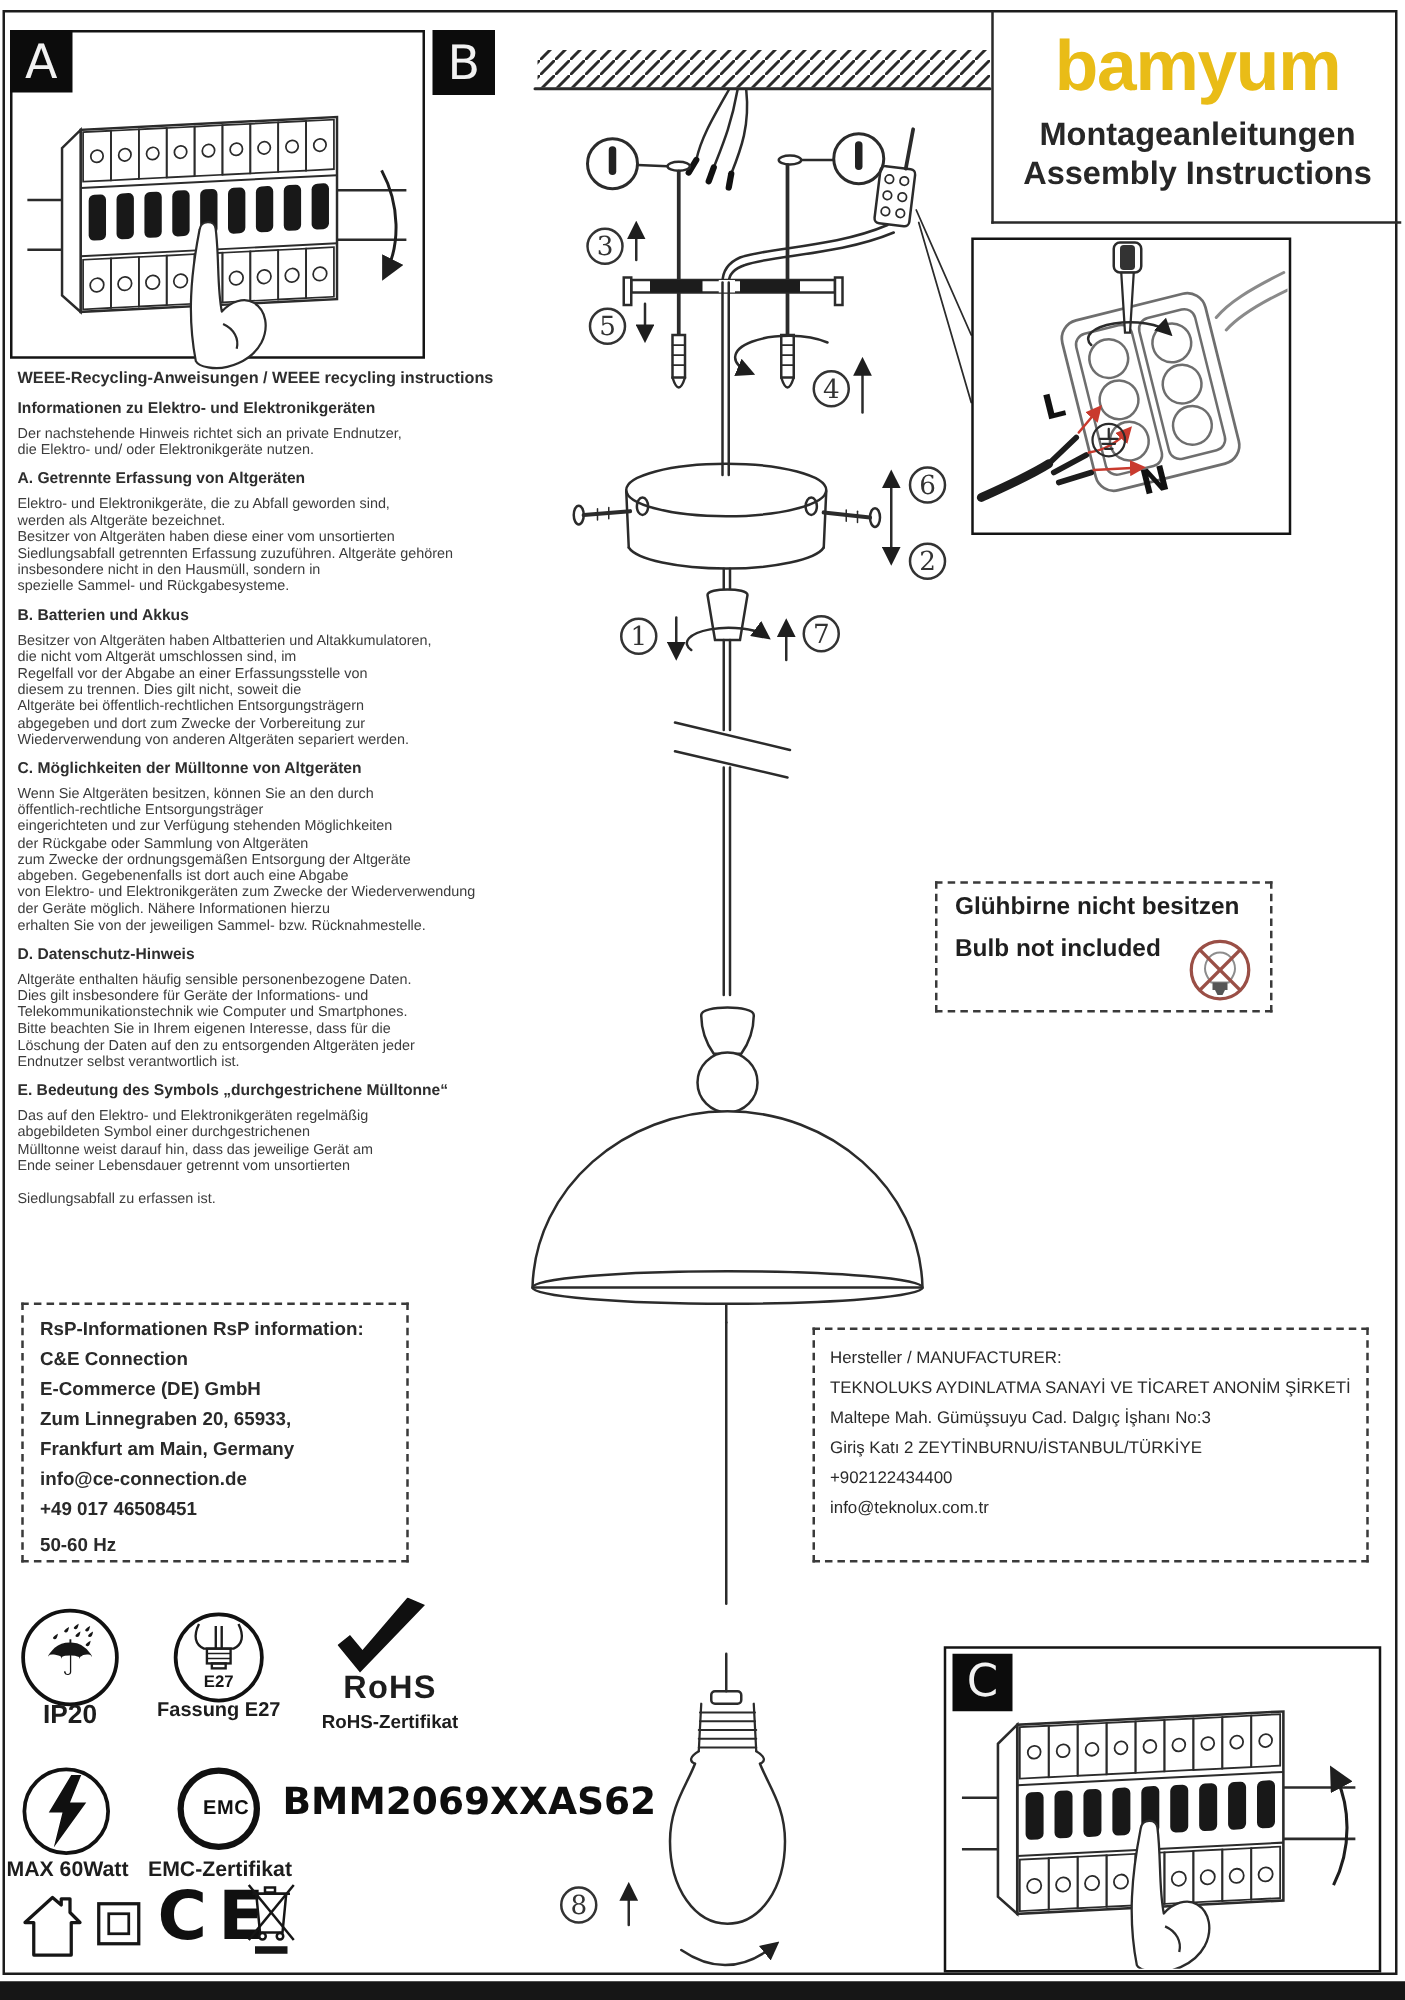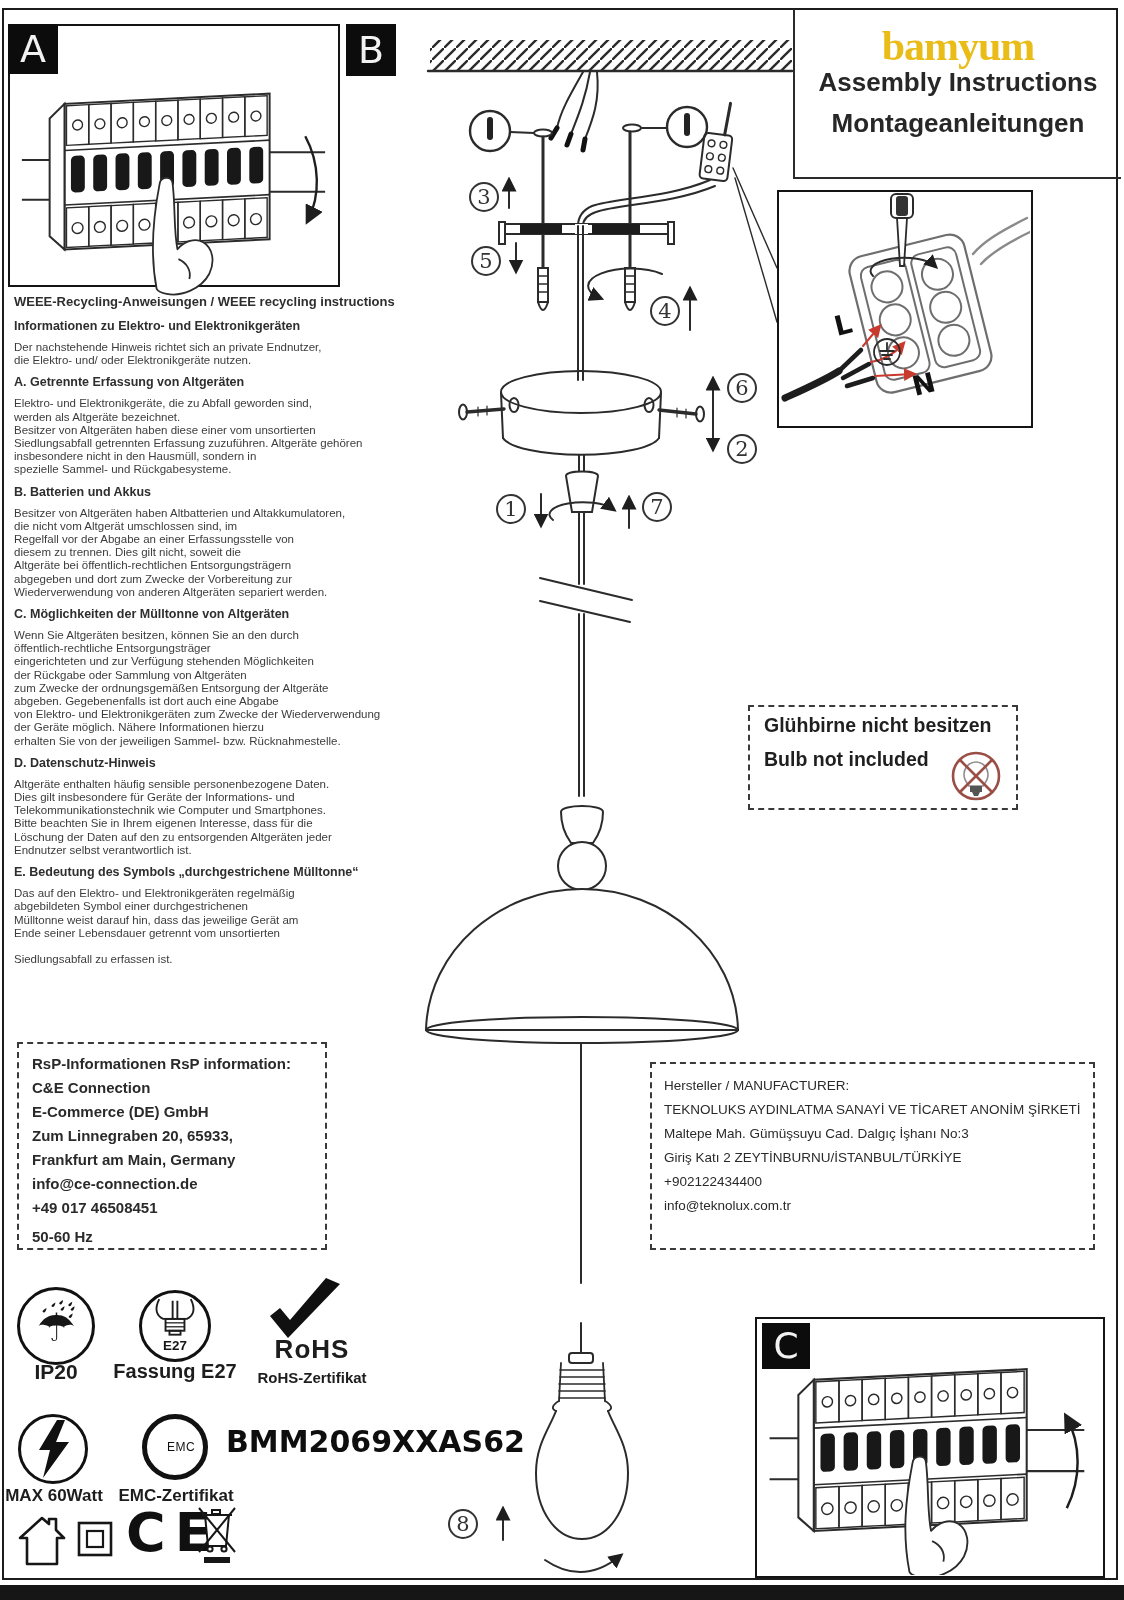--- a/index.html
+++ b/index.html
@@ -12,21 +12,21 @@
   .panelbox{position:absolute;border:2.5px solid #141414;box-sizing:border-box;background:transparent;}
   .corner-label{position:absolute;background:#0c0c0c;color:#f2f2f2;text-align:center;
                 font-family:"DejaVu Sans",sans-serif;font-weight:400;}
   .step{position:absolute;width:30px;height:30px;border:2px solid #333;border-radius:50%;
         font-family:"DejaVu Serif",serif;font-size:21px;line-height:27px;text-align:center;
         color:#333;background:#fff;box-sizing:border-box;}
   
   .brandbox{position:absolute;left:793px;top:9px;width:328px;height:170px;
             border-left:2px solid #2a2a2a;border-bottom:2px solid #2a2a2a;box-sizing:border-box;
             display:flex;flex-direction:column;align-items:center;}
-  .logo{font-family:Liberation Serif, serif;font-weight:bold;font-size:42px;line-height:1;
+  .logo{font-family:Liberation Sans, sans-serif;font-weight:bold;font-size:57px;line-height:1;
         margin-top:16px;letter-spacing:-1px;}
   .subt{font-size:26px;font-weight:bold;color:#272727;line-height:31px;}
   
   .weee{position:absolute;left:14px;top:294px;width:408px;}
   .weee h3{font-size:13px;margin:0 0 10px 0;color:#2e2e2e;}
   .weee h4{font-size:12.5px;margin:0 0 8px 0;color:#2e2e2e;}
   .weee p{font-size:11.5px;line-height:13.2px;margin:0 0 8px 0;white-space:pre-line;color:#3c3c3c;}
   
   .dashed{position:absolute;border:2.5px dashed #3a3a3a;box-sizing:border-box;}
   .bulbnote{padding:6px 0 0 14px;}
@@ -242,22 +242,22 @@
       <use href="#breakerart" y="8"></use>
       <path d="M298,96 C313,124 313,156 301,180" fill="none" stroke="#1e1e1e" stroke-width="2.4" marker-end="url(#ahb)"></path>
     </svg>
   </div>
   <div class="corner-label" style="left:8px;top:24px;width:50px;height:50px;font-size:38px;line-height:50px;">A</div>
 
   <div class="corner-label" style="left:346px;top:24px;width:50px;height:52px;font-size:38px;line-height:52px;">B</div>
 
   <div class="brandbox">
     <div class="logo" style="color:#E9BC17">bamyum</div>
+    <div class="subt" style="margin-top:10px">Montageanleitungen</div>
     <div class="subt">Assembly Instructions</div>
-    <div class="subt" style="margin-top:10px">Montageanleitungen</div>
   </div>
 
   <div class="panelbox" style="left:777px;top:190px;width:256px;height:238px;">
     <svg width="251" height="233" viewBox="0 0 251 233">
       <defs>
         <marker id="ah2" viewBox="0 0 10 10" refX="7" refY="5" markerWidth="7" markerHeight="7" orient="auto">
           <path d="M0,0 L10,5 L0,10 z" fill="#1e1e1e"></path>
         </marker>
         <marker id="ahr" viewBox="0 0 10 10" refX="7" refY="5" markerWidth="6.5" markerHeight="6.5" orient="auto">
           <path d="M0,0 L10,5 L0,10 z" fill="#c93a2e"></path>
@@ -404,37 +404,37 @@
         <line x1="35" y1="6" x2="35" y2="29"></line>
           <line x1="41" y1="6" x2="41" y2="29"></line>
         <rect x="26" y="29" width="24" height="15"></rect>
         <line x1="26" y1="34" x2="50" y2="34" stroke-width="1.6"></line>
         <line x1="26" y1="39" x2="50" y2="39" stroke-width="1.6"></line>
         <rect x="31" y="44" width="14" height="5"></rect>
       </g>
       <text x="38" y="68" text-anchor="middle" font-family="Liberation Sans,sans-serif" font-size="17" font-weight="bold" fill="#161616">E27</text>
     </svg>
   </div>
-  <div class="certlabel" style="left:112px;top:1360px;width:126px;font-size:20px;">Fassung E27</div>
+  <div class="certlabel" style="left:112px;top:1360px;width:126px;font-size:16px;">Fassung E27</div>
 
   <svg class="abs" style="left:270px;top:1278px;" width="84" height="62" viewBox="0 0 84 62">
     <polygon points="0,38 18,60 70,6 56,0 20,42 10,30" fill="#101010"></polygon>
   </svg>
   <div class="certlabel" style="left:262px;top:1334px;width:100px;font-size:26px;letter-spacing:1px;">RoHS</div>
   <div class="certlabel" style="left:244px;top:1369px;width:136px;font-size:15px;">RoHS-Zertifikat</div>
 
   <div class="circ" style="left:18px;top:1414px;width:70px;height:70px;">
     <svg width="44" height="58" viewBox="0 0 44 58">
       <polygon points="26,0 8,30 19,30 12,58 38,22 25,22 34,0" fill="#101010"></polygon>
     </svg>
   </div>
   <div class="certlabel" style="left:2px;top:1486px;width:104px;font-size:17px;">MAX 60Watt</div>
 
   <div class="circ" style="left:142px;top:1414px;width:66px;height:66px;border-width:5px;">
-    <span style="font-weight:normal;font-size:12px;color:#101010;letter-spacing:0.5px;margin-left:12px;">EMC</span>
+    <span style="font-weight:bold;font-size:16px;color:#101010;letter-spacing:0.5px;margin-left:12px;">EMC</span>
   </div>
   <div class="certlabel" style="left:114px;top:1486px;width:124px;font-size:17px;">EMC-Zertifikat</div>
 
   <div class="model" style="left:226px;top:1424px;">BMM2069XXAS62</div>
 
   <svg class="abs" style="left:12px;top:1508px;" width="60" height="62" viewBox="0 0 60 62">
     <path d="M8,30 L30,10 L37,16 L37,11 L44,11 L44,22 L52,30 L45,30 L45,56 L15,56 L15,30 Z" fill="none" stroke="#161616" stroke-width="2.6" stroke-linejoin="round"></path>
   </svg>
   <svg class="abs" style="left:76px;top:1520px;" width="38" height="38" viewBox="0 0 38 38">
     <rect x="3" y="3" width="32" height="32" fill="none" stroke="#161616" stroke-width="2.6"></rect>

